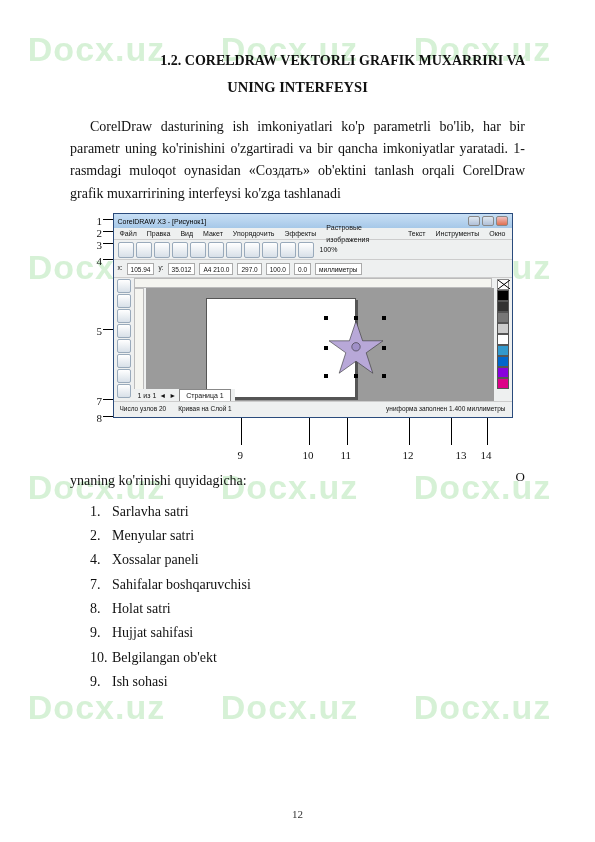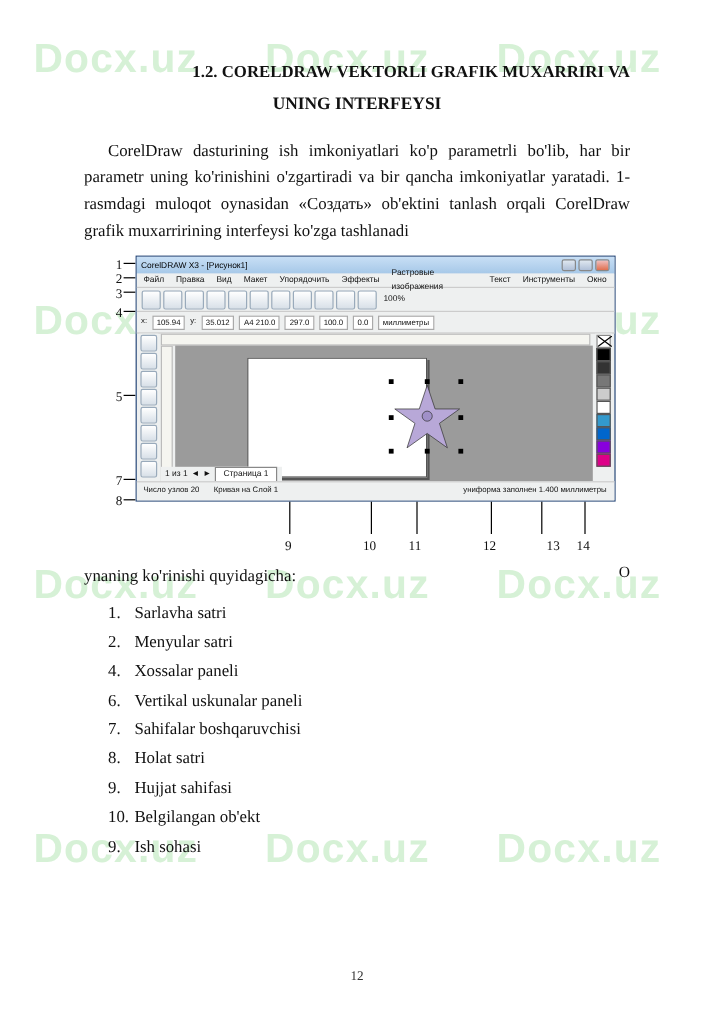--- a/index.html
+++ b/index.html
@@ -405,21 +405,20 @@
 
 <div style="clear:both; margin-top:4px">
   <span class="caption-right">O</span>
 </div>
 <div class="caption-line">ynaning ko'rinishi quyidagicha:</div>
 
 <ol class="list">
   <li><span class="num">1.</span><span>Sarlavha satri</span></li>
   <li><span class="num">2.</span><span>Menyular satri</span></li>
   <li><span class="num">4.</span><span>Xossalar paneli</span></li>
-  <li><span class="num">6.</span><span>Vertikal uskunalar paneli</span></li>
   <li><span class="num">7.</span><span>Sahifalar boshqaruvchisi</span></li>
   <li><span class="num">8.</span><span>Holat satri</span></li>
   <li><span class="num">9.</span><span>Hujjat sahifasi</span></li>
   <li><span class="num">10.</span><span>Belgilangan ob'ekt</span></li>
   <li><span class="num">9.</span><span>Ish sohasi</span></li>
 </ol>
 
 </div>
 
 <div class="page-num">12</div>

